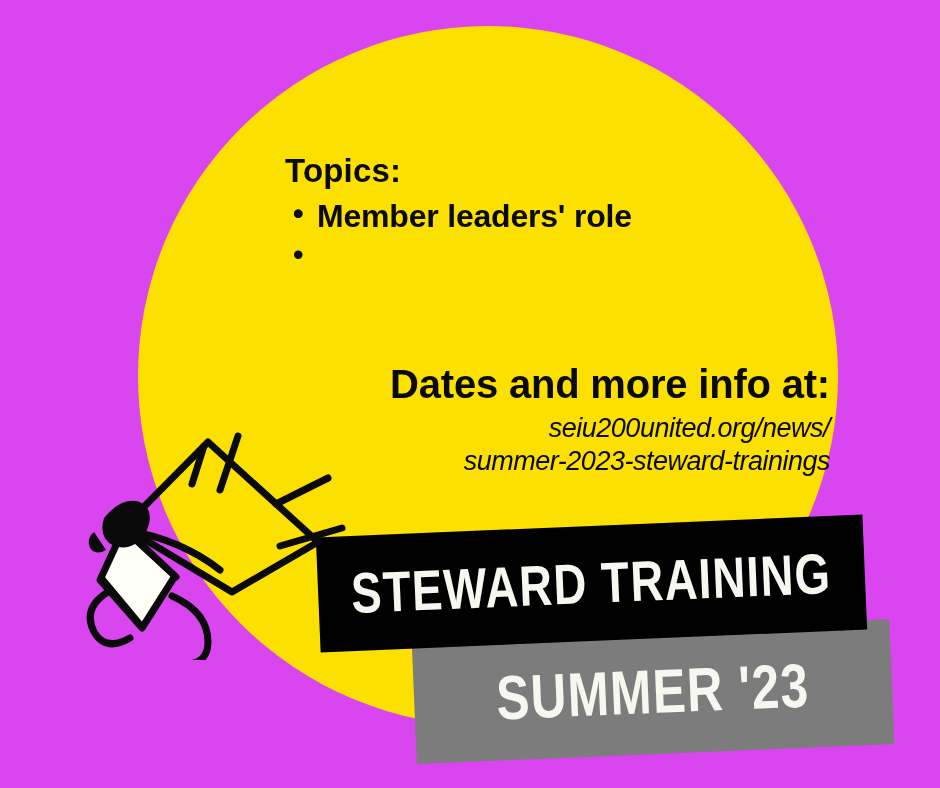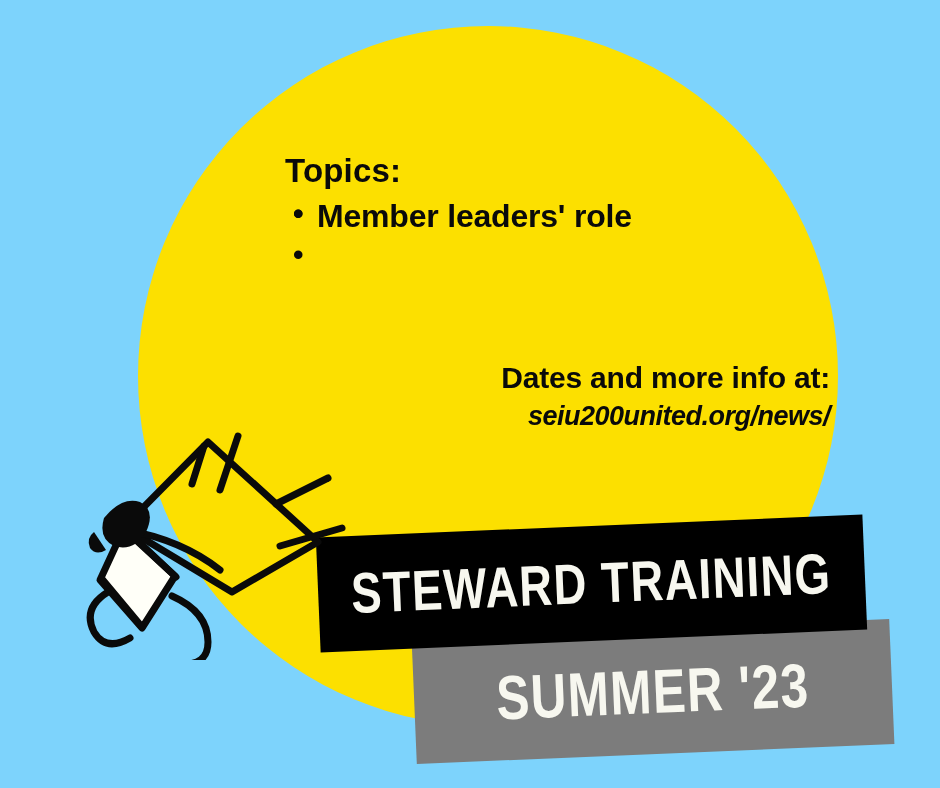--- a/index.html
+++ b/index.html
@@ -5,21 +5,21 @@
   * { margin:0; padding:0; box-sizing:border-box; }
   html, body {
     width:940px; height:788px;
     background:#FFFFF8;
     font-family:"Liberation Sans", sans-serif;
     overflow:hidden;
   }
   #poster {
     position:relative;
     width:940px; height:788px;
-    background:#7dd3fc;
+    background:#d946ef;
     overflow:hidden;
   }
 
   
   #yellow-circle {
     position:absolute;
     left:138px; top:26px;
     width:700px; height:700px;
     border-radius:50%;
     background:#FCE000;
@@ -59,29 +59,29 @@
   }
 
   #info-block {
     position:absolute;
     left:300px; top:360px;
     width:530px;
     color:#0A0A0A;
     text-align:right;
   }
   #info-heading {
-    font-size:30px;
+    font-size:40px;
     font-weight:bold;
     letter-spacing:-0.2px;
     line-height:1.2;
     white-space:nowrap;
   }
   .url-line {
     font-size:27px;
-    font-weight:bold;
+    font-weight:normal;
     font-style:italic;
     line-height:1.23;
     letter-spacing:-0.5px;
     white-space:nowrap;
   }
   #url-line-1 { margin-top:4px; }
 
   
   #banner-steward {
     position:absolute;
@@ -153,20 +153,21 @@
       </li>
       <li>
         <span class="bullet">•</span>
       </li>
     </ul>
   </div>
 
   <div id="info-block">
     <div id="info-heading">Dates and more info at:</div>
     <div class="url-line" id="url-line-1">seiu200united.org/news/</div>
+    <div class="url-line" id="url-line-2">summer-2023-steward-trainings</div>
   </div>
 
   <svg id="megaphone" viewBox="0 0 280 280">
     <g fill="none" stroke="#0A0A0A" stroke-linecap="round" stroke-linejoin="round">
 
       <path d="M44 147 L128 62 L238 162 L152 212 Z" stroke-width="7"></path>
 
       <path d="M46 150 Q102 160 140 190" stroke-width="7"></path>
 
       <path d="M44 148 L95 196 L62 248 L20 200 Z" fill="#FFFFF8" stroke-width="7"></path>

